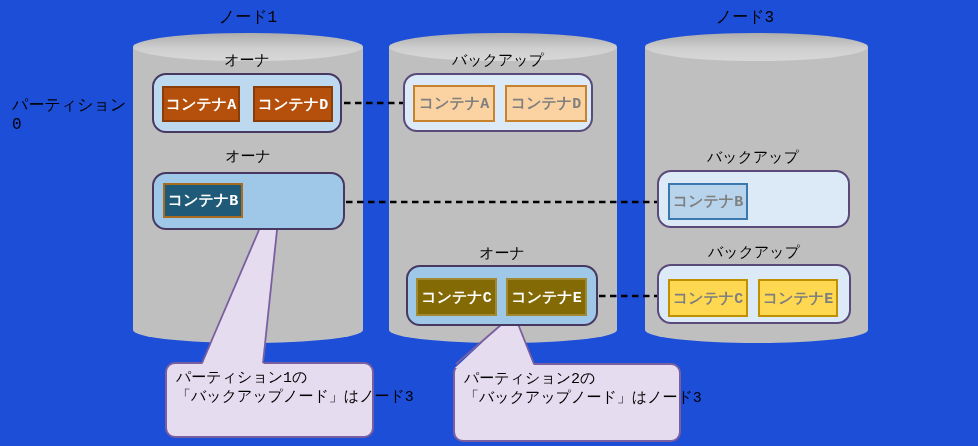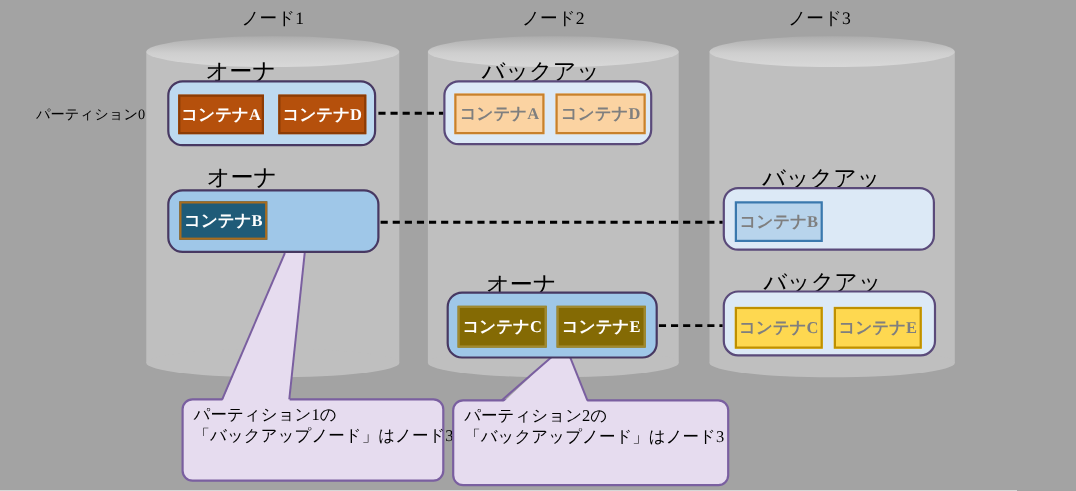--- a/index.html
+++ b/index.html
@@ -1,28 +1,28 @@
 <!DOCTYPE html>
 <html style="--cylinder_gray: #bfbfbf; --owner_group_fill: #9fc7e8; --owner_group_fill_light: #bdd9f0; --owner_group_border: #473862; --backup_group_fill: #dce9f6; --backup_group_border: #5a4a7a; --container_ad_owner_fill: #b5500c; --container_ad_owner_border: #8c3c06; --container_b_owner_fill: #1f5b78; --container_b_owner_border: #a86c1e; --container_ce_owner_fill: #846a04; --container_ce_owner_border: #a08930; --container_ad_backup_fill: #fbd3a2; --container_ad_backup_border: #c8812c; --container_b_backup_fill: #b8d4ec; --container_b_backup_border: #3a78ad; --container_ce_backup_fill: #fed850; --container_ce_backup_border: #bf9000; --backup_text: #7f7f7f; --callout_fill: #e6dcef; --callout_border: #7a5fa0; --link_color: #000000;"><head>
 <meta charset="utf-8">
 <style>
   html,body{margin:0;padding:0;background:#ffffff;}
   #canvas{
-    position:relative;width:978px;height:446px;background:#a3a3a3;
-    font-family:Liberation Serif, serif;color:#000;overflow:hidden;
+    position:relative;width:978px;height:446px;background:#1d4ed8;
+    font-family:Liberation Mono, monospace;color:#000;overflow:hidden;
   }
   
   .cyl-top{position:absolute;border-radius:50%;
     background:linear-gradient(180deg,#adadad 0%,#cfcfcf 55%,#d8d8d8 100%);}
   .cyl-body{position:absolute;background:var(--cylinder_gray,#bfbfbf);}
   .cyl-bottom{position:absolute;border-radius:50%;background:var(--cylinder_gray,#bfbfbf);}
   
   .node-label{position:absolute;font-size:16px;text-align:center;width:120px;}
-  .part-label{position:absolute;font-size:13px;text-align:right;width:120px;}
-  .role-label{position:absolute;font-size:21px;width:120px;}
+  .part-label{position:absolute;font-size:16px;text-align:left;width:120px;}
+  .role-label{position:absolute;font-size:15px;text-align:center;width:120px;}
   
   .group{position:absolute;border-radius:14px;border:2px solid;box-sizing:border-box;}
   .group.owner{background:var(--owner_group_fill,#9fc7e8);border-color:var(--owner_group_border,#473862);}
   .group.owner.light{background:var(--owner_group_fill_light,#bdd9f0);}
   .group.backup{background:var(--backup_group_fill,#dce9f6);border-color:var(--backup_group_border,#5a4a7a);}
   
   .cbox{position:absolute;display:flex;align-items:center;justify-content:center;
     font-weight:bold;font-size:15px;border:2px solid;box-sizing:border-box;white-space:nowrap;}
   .cbox.ad-o{background:var(--container_ad_owner_fill,#b5500c);border-color:var(--container_ad_owner_border,#8c3c06);color:#fff;}
   .cbox.b-o {background:var(--container_b_owner_fill,#1f5b78);border-color:var(--container_b_owner_border,#a86c1e);color:#fff;}
@@ -52,36 +52,35 @@
     <div class="cyl-bottom" style="left:389px;top:317px;width:228px;height:26px"></div>
     <div class="cyl-top" style="left:389px;top:33px;width:228px;height:28px"></div>
   </div>
   <div>
     <div class="cyl-body" style="left:645px;top:47px;width:223px;height:283px"></div>
     <div class="cyl-bottom" style="left:645px;top:317px;width:223px;height:26px"></div>
     <div class="cyl-top" style="left:645px;top:33px;width:223px;height:28px"></div>
   </div>
 
   <div class="node-label" style="left:188px;top:7px">ノード1</div>
-  <div class="node-label" style="left:443px;top:7px">ノード2</div>
   <div class="node-label" style="left:685px;top:7px">ノード3</div>
 
   <div class="part-label" style="left:12px;top:95px">パーティション0</div>
 
   <svg class="layer" width="978" height="446">
     <line x1="344" y1="103" x2="403" y2="103" stroke="var(--link_color,#000)" stroke-width="2.6" stroke-dasharray="6.5 4.5"></line>
     <line x1="346" y1="202" x2="657" y2="202" stroke="var(--link_color,#000)" stroke-width="2.6" stroke-dasharray="6.5 4.5"></line>
     <line x1="599" y1="296" x2="657" y2="296" stroke="var(--link_color,#000)" stroke-width="2.6" stroke-dasharray="6.5 4.5"></line>
   </svg>
 
-  <div class="bubble" style="left:165px;top:362px;width:239px;height:76px">
+  <div class="bubble" style="left:165px;top:362px;width:209px;height:76px">
     <div>パーティション1の</div>
     <div>「バックアップノード」はノード3</div>
   </div>
-  <div class="bubble" style="left:411px;top:363px;width:252px;height:79px">
+  <div class="bubble" style="left:453px;top:363px;width:228px;height:79px">
     <div>パーティション2の</div>
     <div>「バックアップノード」はノード3</div>
   </div>
 
   <svg class="layer" width="978" height="446">
     <polygon points="259,230 277,230 263,367 201,367" fill="var(--callout_fill,#e6dcef)"></polygon>
     <line x1="259" y1="230" x2="202" y2="363" stroke="var(--callout_border,#7a5fa0)" stroke-width="1.8"></line>
     <line x1="277" y1="230" x2="263" y2="363" stroke="var(--callout_border,#7a5fa0)" stroke-width="1.8"></line>
     <polygon points="502,324 518,324 535,368 455,368" fill="var(--callout_fill,#e6dcef)"></polygon>
     <line x1="502" y1="324" x2="456" y2="364" stroke="var(--callout_border,#7a5fa0)" stroke-width="1.8"></line>

